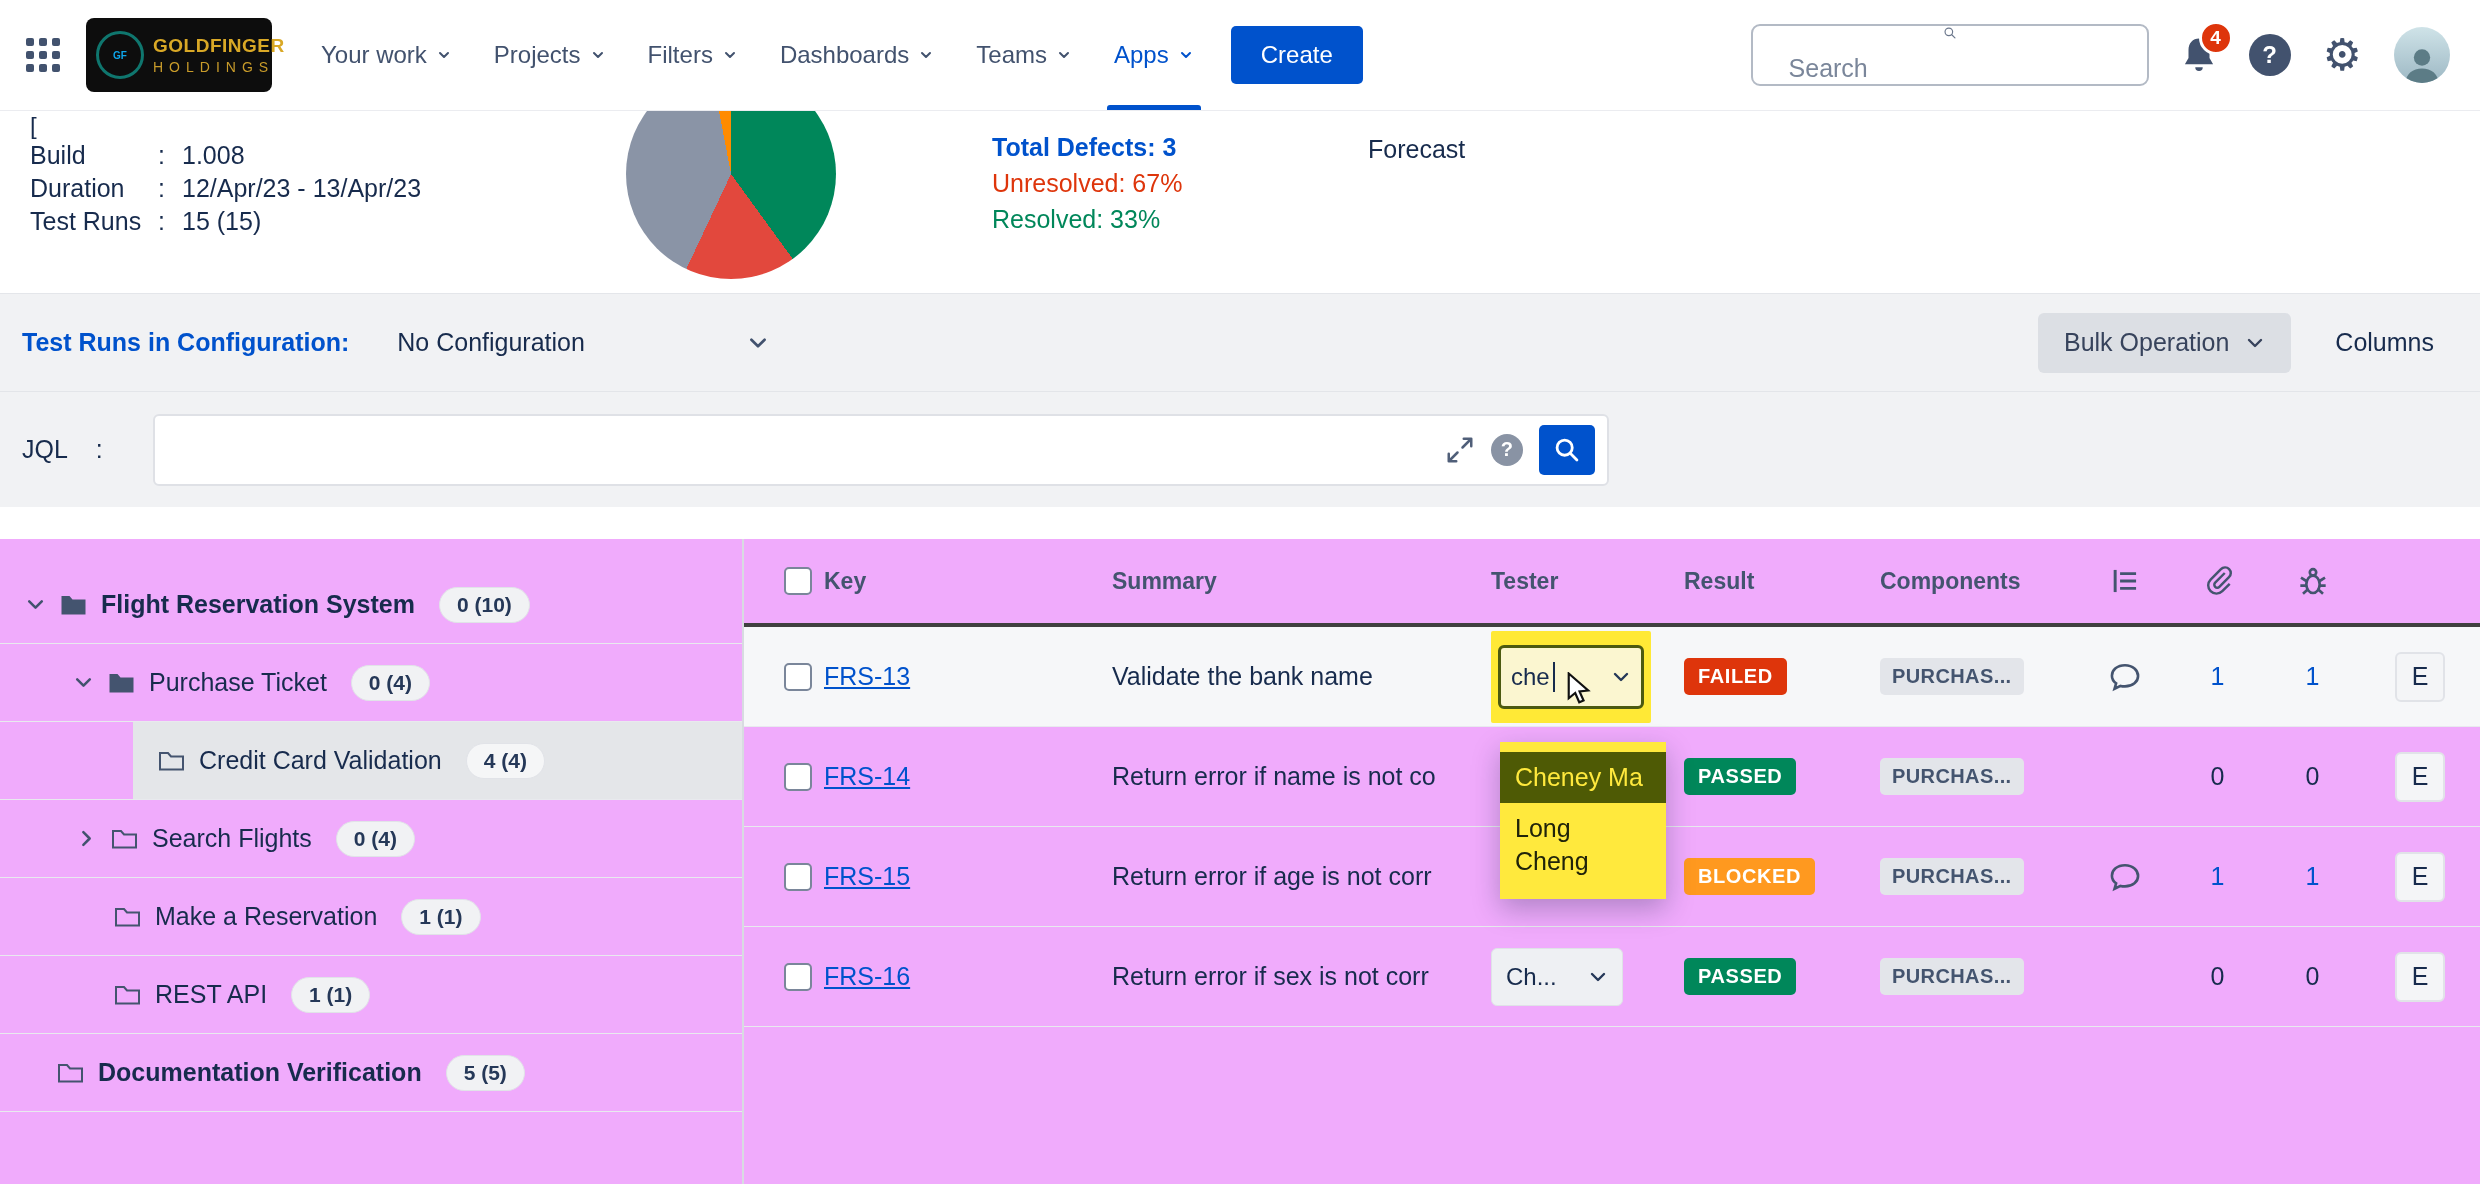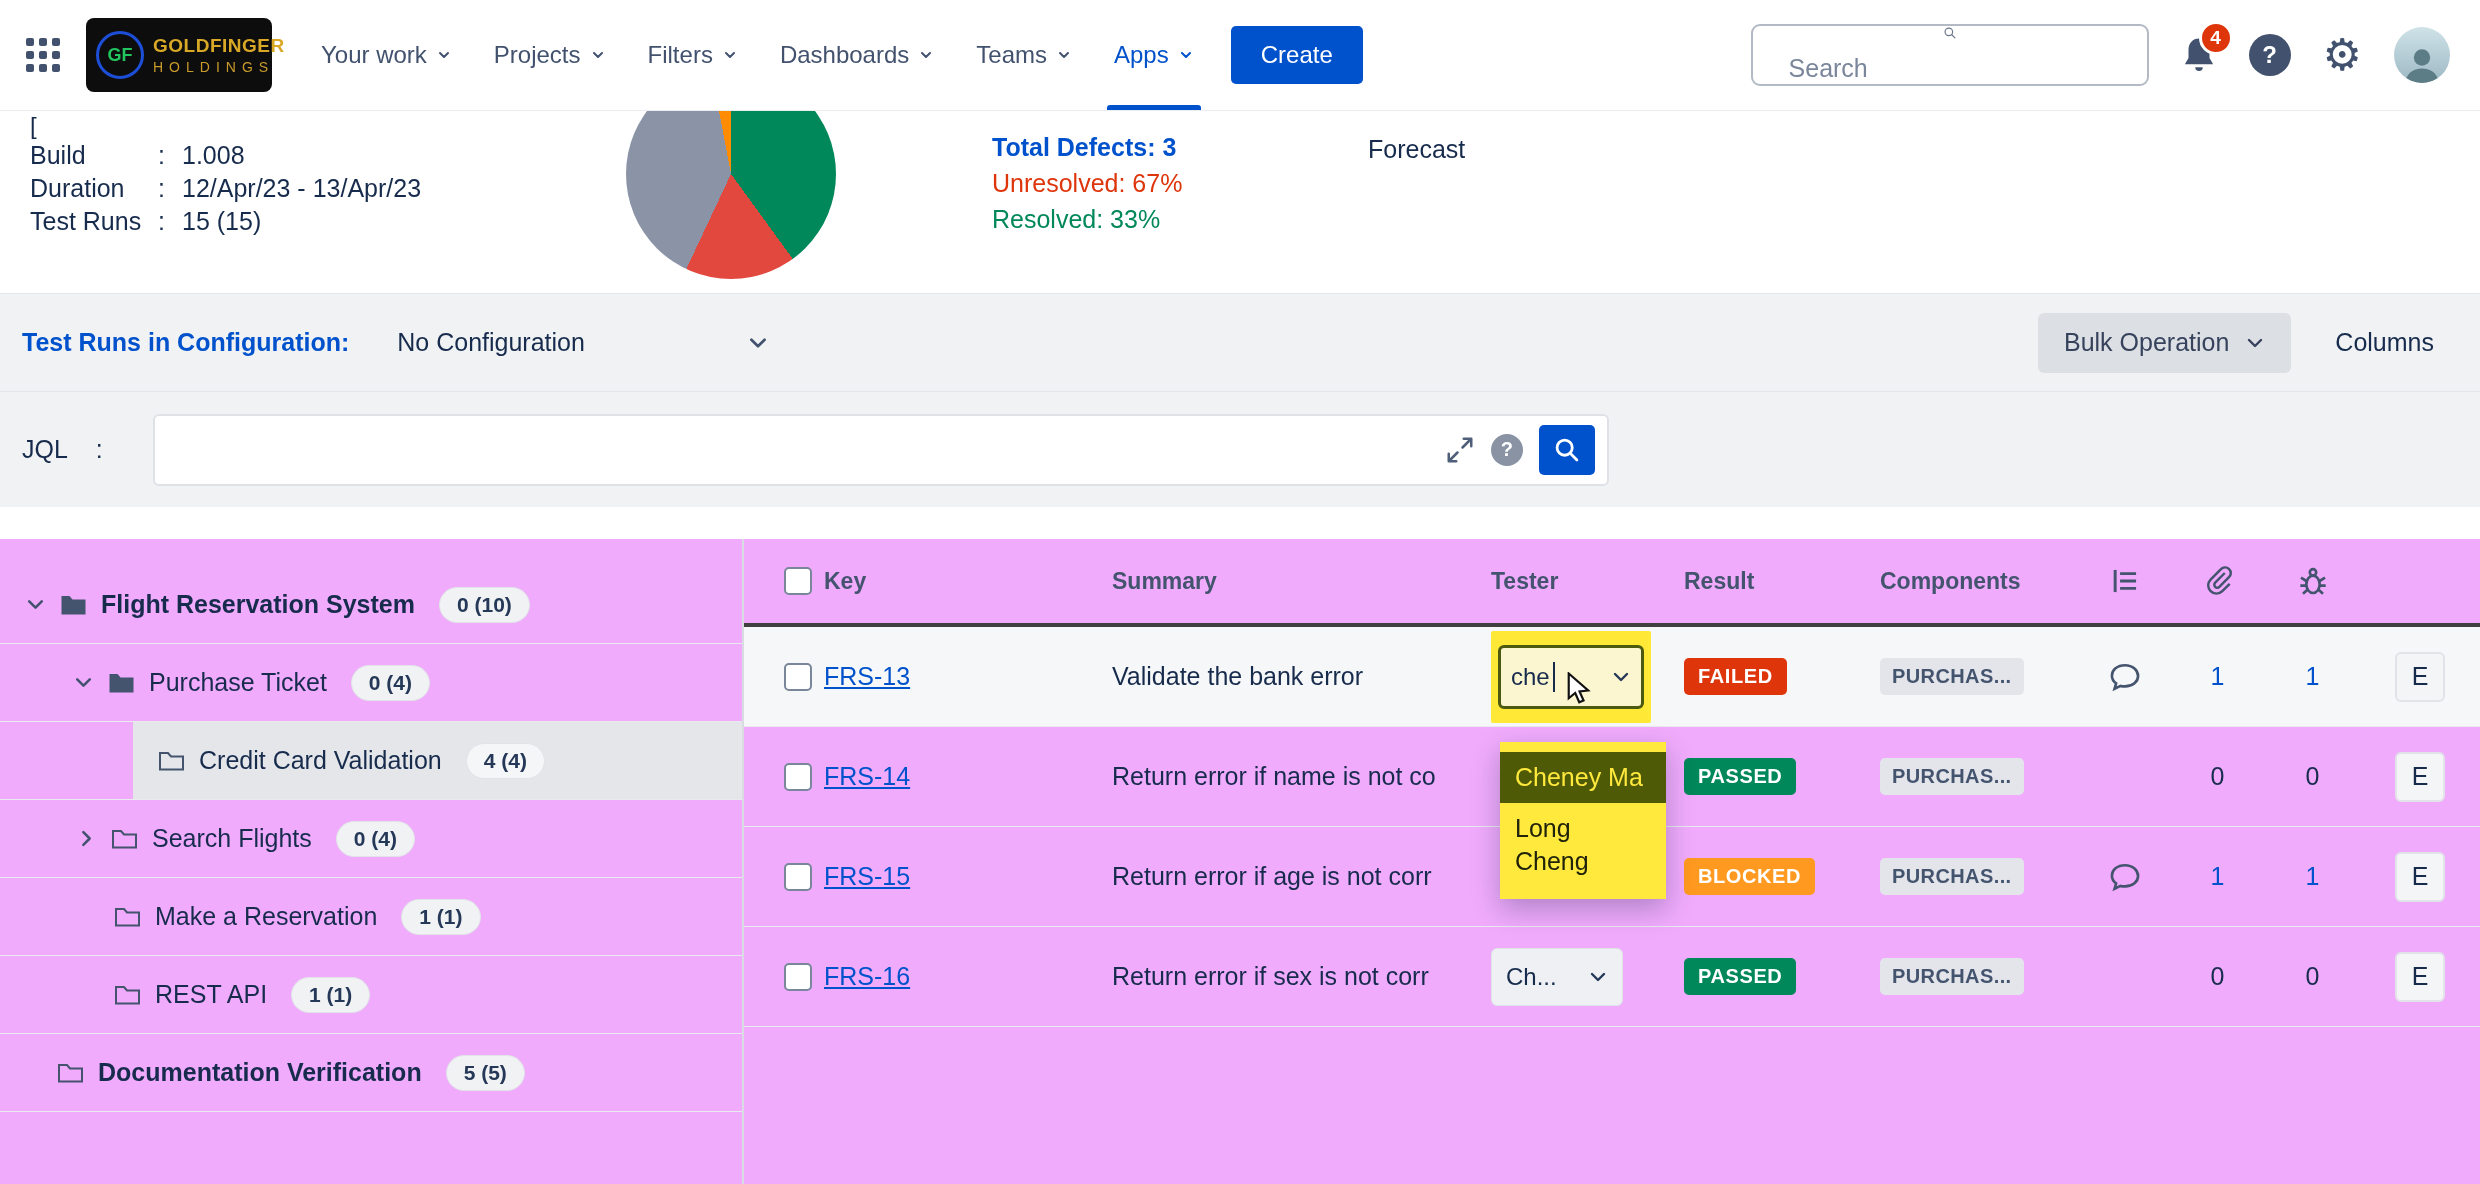--- a/index.html
+++ b/index.html
@@ -7,21 +7,21 @@
     width:2480px;height:1184px;overflow:hidden;position:relative;
     font-family:"Liberation Sans", sans-serif;color:#172B4D;background:#fff;
   }
   svg{display:block;}
   
   .nav{height:110px;display:flex;align-items:stretch;padding:0 30px 0 26px;border-bottom:1px solid #EBECF0;background:#fff;}
   .nav > *{align-self:center;}
   .grid-icon{display:grid;grid-template-columns:repeat(3,8px);grid-gap:5px;margin-right:26px;cursor:pointer;}
   .grid-icon i{width:8px;height:8px;background:#42526E;border-radius:2px;}
   .logo-box{width:186px;height:74px;background:#0d0d0d;border-radius:8px;display:flex;align-items:center;padding:0 10px;gap:9px;box-sizing:border-box;margin-right:28px;cursor:pointer;}
-  .roundel{width:42px;height:42px;border:3px solid #1d4ed8;border-radius:50%;display:flex;align-items:center;justify-content:center;color:#22c55e;font-weight:bold;font-size:18px;flex:0 0 auto;}
+  .roundel{width:42px;height:42px;border:3px solid #0f766e;border-radius:50%;display:flex;align-items:center;justify-content:center;color:#0ea5e9;font-weight:bold;font-size:10px;flex:0 0 auto;}
   .logo-text{display:flex;flex-direction:column;line-height:1.05;}
   .logo-title{color:#D9A826;font-weight:bold;font-size:19px;letter-spacing:0.5px;}
   .logo-sub{color:#C89B2A;font-size:14px;letter-spacing:6px;margin-top:4px;}
   .nav-items{display:flex;align-self:stretch;}
   .nav-item{display:flex;align-items:center;gap:9px;padding:0 21px;font-size:24px;font-weight:500;color:#42526E;position:relative;cursor:pointer;white-space:nowrap;}
   .nav-item.active{color:#0052CC;}
   .nav-item.active::after{content:"";position:absolute;left:14px;right:14px;bottom:0;height:5px;background:#0052CC;border-radius:3px 3px 0 0;}
   .create-btn{margin-left:16px;background:#0052CC;color:#fff;border:none;border-radius:5px;height:58px;padding:0 30px;font-size:24px;font-weight:500;font-family:inherit;cursor:pointer;}
   .nav-right{margin-left:auto;display:flex;align-items:center;gap:32px;}
   .search-box{width:398px;height:62px;border:2px solid #B3BAC5;border-radius:9px;background:#fff;display:flex;align-items:center;gap:13px;padding:0 16px;box-sizing:border-box;flex-direction:column;}
@@ -342,21 +342,21 @@
           <ellipse cx="12" cy="14.5" rx="5" ry="6.5" fill="none" stroke="#44546F" stroke-width="2"></ellipse>
           <circle cx="12" cy="5.5" r="2.4" fill="none" stroke="#44546F" stroke-width="2"></circle>
           <path d="M7 12L3 9.5M7 15.5H2.5M7.8 18.5l-3.3 3M17 12l4-2.5M17 15.5h4.5M16.2 18.5l3.3 3" stroke="#44546F" stroke-width="2"></path>
         </svg>
       <span></span>
     </div>
 
     <div class="t-grid t-row hovered">
       <span class="checkbox"></span>
       <a class="key-link">FRS-13</a>
-      <span class="summary-cell">Validate the bank error</span>
+      <span class="summary-cell">Validate the bank name</span>
       <div class="tester-hl">
         <div class="combo">
           <span class="txt">che</span>
           <span class="caret"></span>
           <svg class="chev" width="20" height="20" viewBox="0 0 20 20">
               <path d="M4 7l6 6 6-6" fill="none" stroke="#253858" stroke-width="2.4" stroke-linecap="round" stroke-linejoin="round"></path>
             </svg>
           <svg class="cursor-icon" width="30" height="34" viewBox="0 0 18 22">
               <path d="M3 1v16l4.2-3.4 2.6 6 2.8-1.2-2.6-5.8 5.6-.6z" fill="#fff" stroke="#111" stroke-width="1.4"></path>
             </svg>

